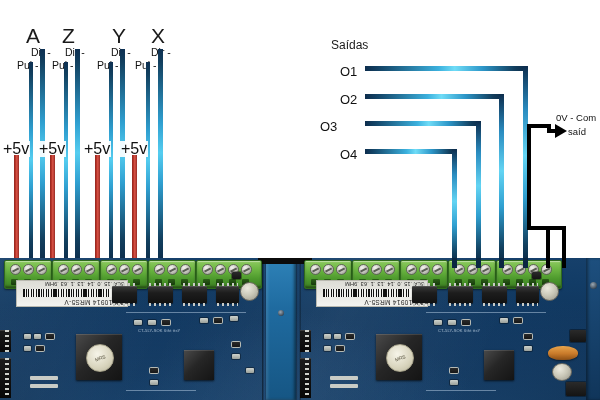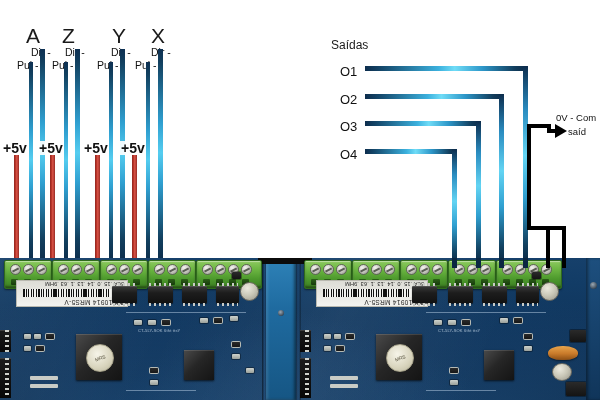--- a/index.html
+++ b/index.html
@@ -16,22 +16,22 @@
 
   .axis-head{
     position:absolute;font-size:21px;color:#1a1a1a;font-weight:400;
     letter-spacing:0px;line-height:1;
   }
   .wlabel{
     position:absolute;font-size:10.5px;color:#111;white-space:nowrap;
     background:rgba(255,255,255,0.92);padding:0 1px;line-height:1;
   }
   .v5{
-    position:absolute;font-size:14px;color:#111;white-space:nowrap;
-    background:rgba(255,255,255,0.92);padding:0 1px;line-height:1;font-weight:bold;
+    position:absolute;font-size:16px;color:#111;white-space:nowrap;
+    background:rgba(255,255,255,0.92);padding:0 1px;line-height:1;
   }
 
   
   .vwire{
     position:absolute;width:5px;
     background:linear-gradient(to bottom,#0e3052 0%, #12405f 6%, #2f9fd0 34%, #55cdf0 48%, #2f9fd0 62%, #123f5e 88%, #0c2a48 100%);
   }
   .vwire.thin{width:4px;}
   .rwire{
     position:absolute;width:5px;
@@ -231,21 +231,21 @@
       <div class="vwire" style="left:158px;top:49px;height:216px;"></div>
       <div class="v5" style="left:120px;top:141px;">+5v</div>
       <div class="rwire" style="left:132px;top:155px;height:110px;"></div>
     </div>
 
     <div>
       <div class="sd-title" style="left:331px;top:39px;">Saídas</div>
 
       <div class="sd-lbl" style="left:340px;top:65px;">O1</div>
       <div class="sd-lbl" style="left:340px;top:93px;">O2</div>
-      <div class="sd-lbl" style="left:340px;top:120px;">O3</div>
+      <div class="sd-lbl" style="left:320px;top:120px;">O3</div>
       <div class="sd-lbl" style="left:340px;top:148px;">O4</div>
 
       <div class="hwire" style="left:365px;top:66px;width:163px;"></div>
       <div class="owire" style="left:523px;top:66px;height:199px;"></div>
 
       <div class="hwire" style="left:365px;top:94px;width:139px;"></div>
       <div class="owire" style="left:499px;top:94px;height:171px;"></div>
 
       <div class="hwire" style="left:365px;top:121px;width:116px;"></div>
       <div class="owire" style="left:476px;top:121px;height:144px;"></div>

